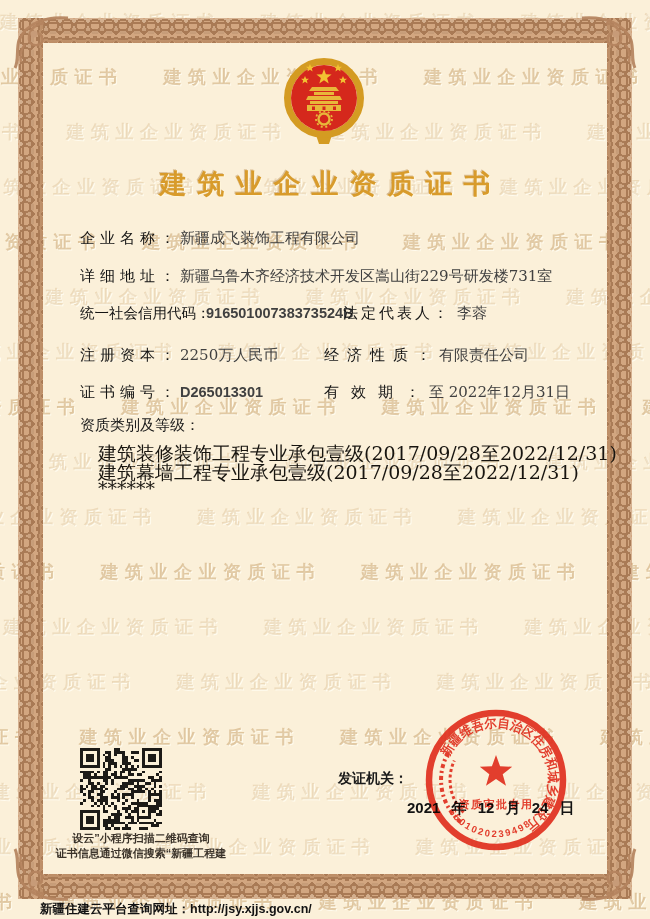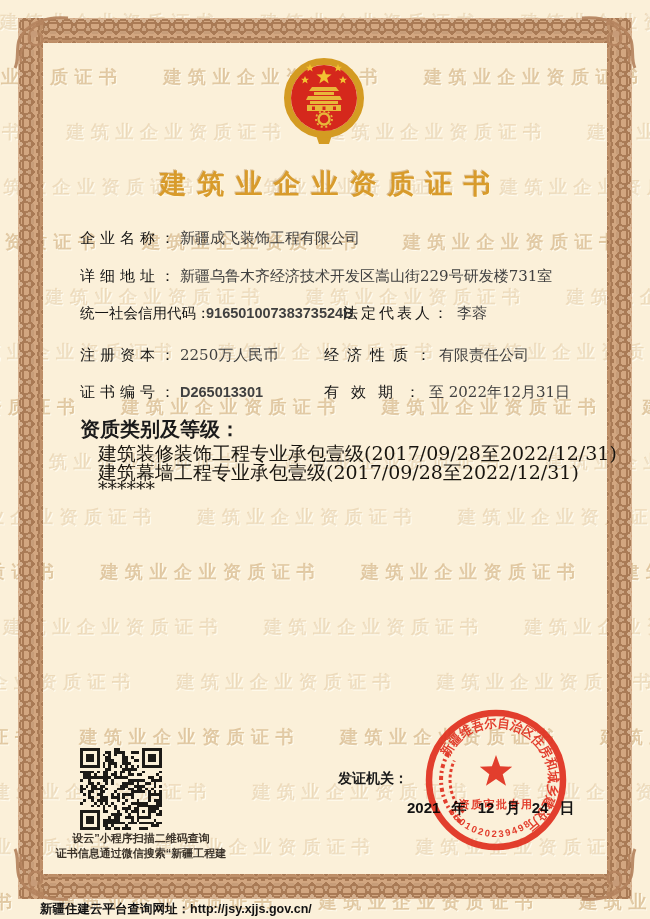--- a/index.html
+++ b/index.html
@@ -55,21 +55,21 @@
   .lbl{font-weight:normal; font-size:15px; color:#141414; display:inline-block; vertical-align:top;}
   .lbl4{width:100px; letter-spacing:5px;}
   .lbl-code{width:126px; font-size:14.5px;}
   .lbl-rep{width:114px; letter-spacing:3px;}
   .lbl-eco{width:115px; letter-spacing:8px;}
   .lbl-valid{width:105px; letter-spacing:12px;}
   .val{font-size:15px; color:#404040; font-family:"DejaVu Serif", serif;}
   .val-num{font-family:"Liberation Sans", sans-serif; font-weight:bold; font-size:14.5px;}
   .col2{position:absolute; left:244px; white-space:nowrap;}
   .col2-rep{left:263px;}
-  .heading{position:absolute; left:80px; font-weight:bold; font-size:20px;}
+  .heading{position:absolute; left:80px; font-weight:normal; font-size:15px;}
   .qual{position:absolute; left:98px; font-size:19px; color:#17140f; font-family:"DejaVu Serif", serif; white-space:nowrap;}
   .qr-box{position:absolute; left:80px; top:748px; width:82px; height:82px;}
   .qr-caption{
     position:absolute; left:34px; top:831px; width:214px; text-align:center;
     font-size:11px; font-weight:bold; color:#3b332a; line-height:15px;
   }
   .issuer{position:absolute; left:338px; top:770px; font-weight:bold; font-size:14px;}
   .issue-date{position:absolute; left:407px; top:799px; font-size:15px; font-weight:bold; word-spacing:7px; color:#121212;}
   .seal{position:absolute; left:416px; top:700px; width:160px; height:160px; z-index:4; mix-blend-mode:multiply; opacity:0.93;}
   .footer-line{position:absolute; left:40px; top:901px; font-size:12.5px; font-weight:bold; color:#121212; z-index:5;}

